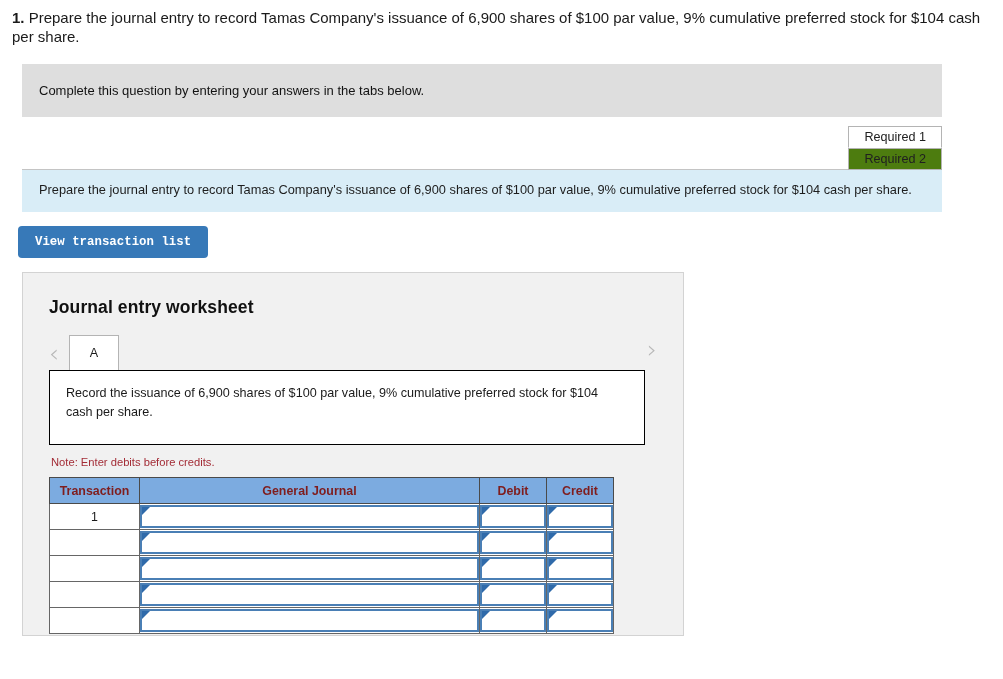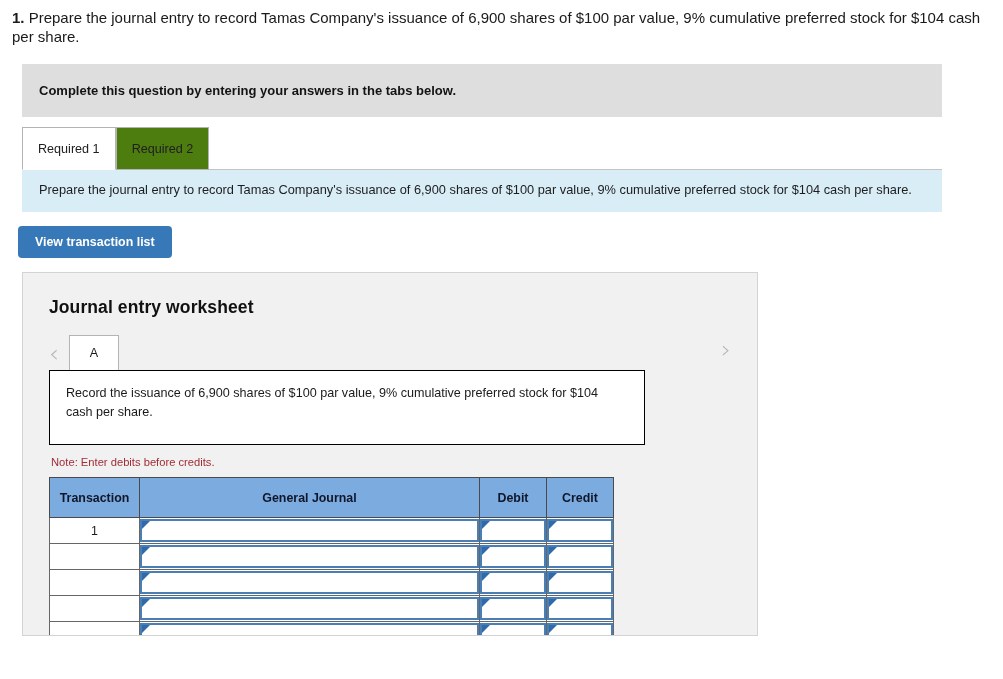--- a/index.html
+++ b/index.html
@@ -36,32 +36,33 @@
     width: 920px;
     height: 53px;
     background: #dedede;
     display: flex;
     align-items: center;
     box-sizing: border-box;
     padding-left: 17px;
   }
   .banner-text {
     font-size: 13px;
-    font-weight: bold;
+    font-weight: normal;
     color: #131313;
   }
 
   
   .tabstrip {
     margin: 9px 0 0 22px;
     width: 920px;
     height: 44px;
     position: relative;
     display: flex;
     align-items: flex-end;
+    flex-direction: column;
   }
   .tabstrip::after {
     content: "";
     position: absolute;
     left: 0;
     right: 0;
     bottom: 0;
     height: 1px;
     background: #c4c4c4;
   }
@@ -97,32 +98,32 @@
     color: #1d1d1d;
   }
 
   
   .btn-primary {
     margin: 14px 0 0 18px;
     background: #3779b8;
     color: #ffffff;
     border: none;
     border-radius: 4px;
-    font-family: Liberation Sans, sans-serif;
+    font-family: Liberation Mono, monospace;
     font-size: 12.4px;
     font-weight: bold;
     padding: 9px 17px;
     cursor: pointer;
     display: inline-block;
   }
 
   
   .worksheet {
     margin: 14px 0 0 22px;
-    width: 736px;
+    width: 662px;
     background: #f1f1f1;
     border: 1px solid #d3d3d3;
     box-sizing: border-box;
     padding: 16px 22px 0 26px;
     height: 364px;
     overflow: hidden;
   }
   .worksheet-title {
     font-size: 17.5px;
     font-weight: bold;
@@ -192,23 +193,23 @@
   table.journal {
     border-collapse: collapse;
     table-layout: fixed;
     width: 564px;
   }
   table.journal th {
     background: #7cabe0;
     border: 1px solid #4a4a4a;
     font-size: 12.4px;
     font-weight: bold;
-    color: #0f172a;
+    color: #7f1d1d;
     height: 23px;
-    padding: 8px;
+    padding: 1px;
     text-align: center;
   }
   table.journal td {
     border: 1px solid #666666;
     height: 25px;
     padding: 0;
     background: #ffffff;
     vertical-align: middle;
   }
   td.tx-cell {

